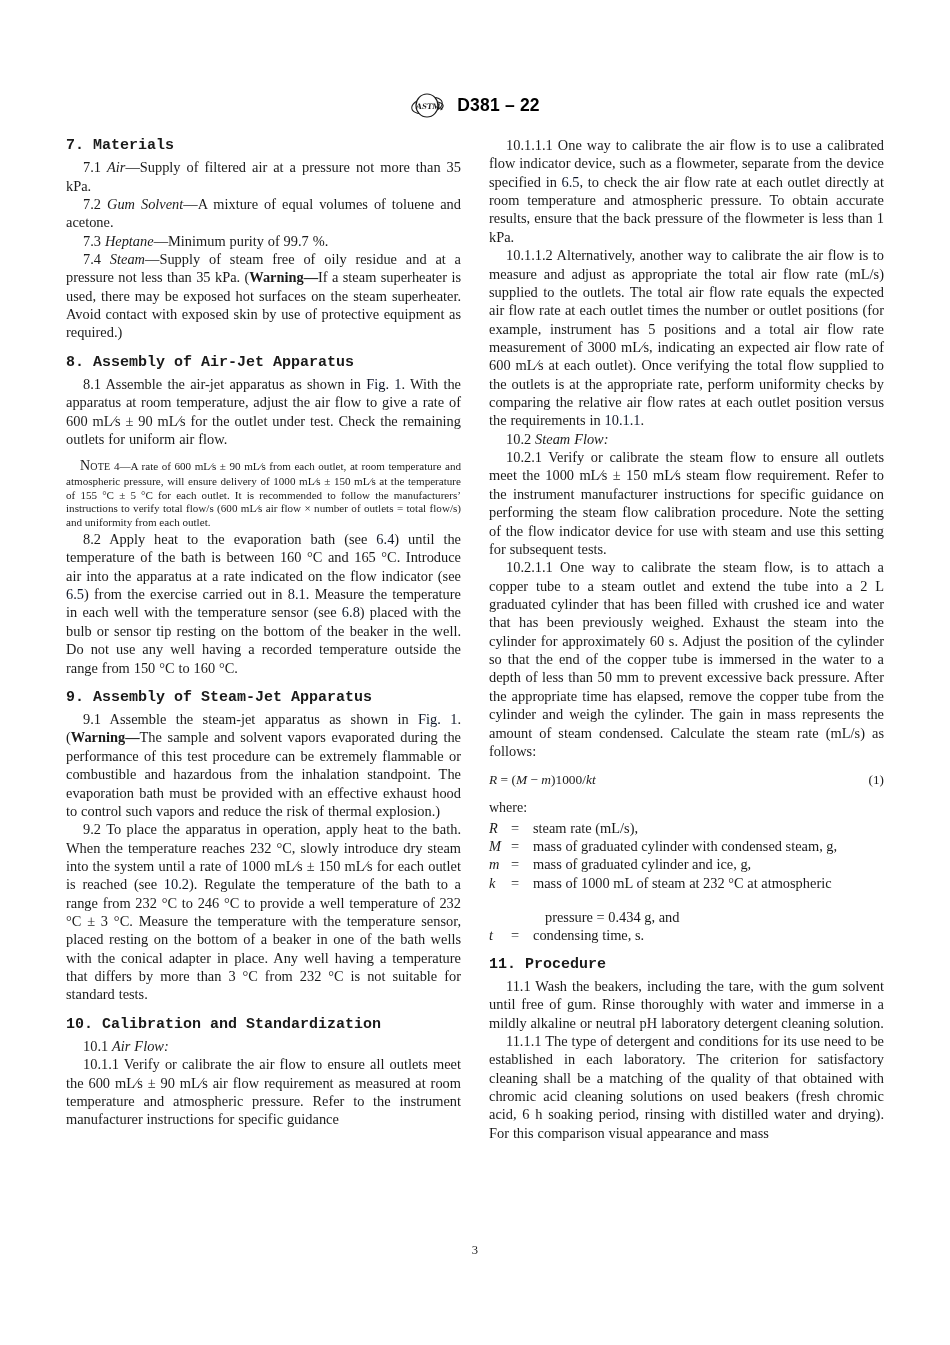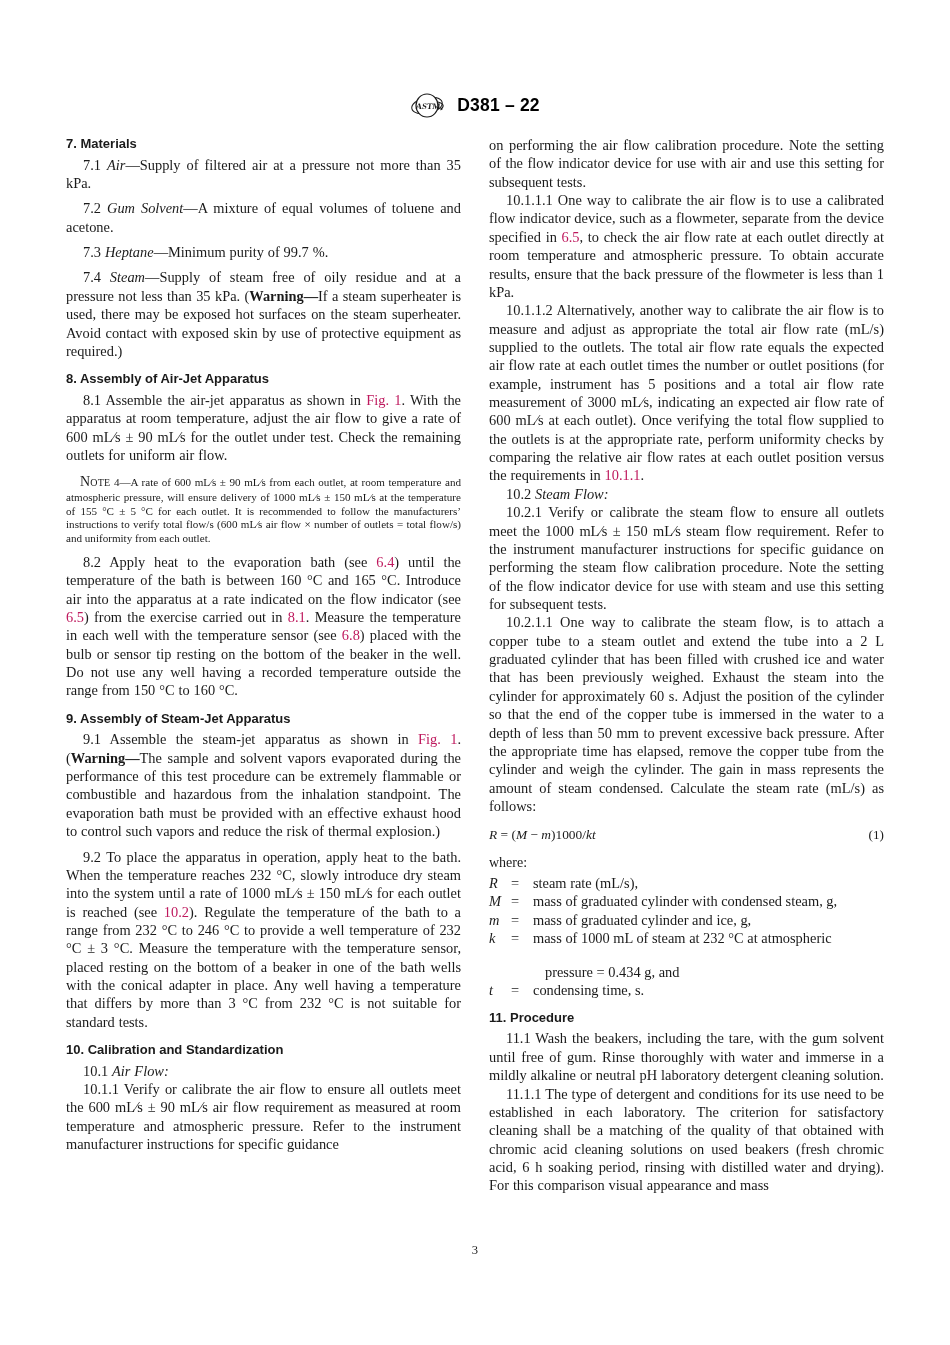--- a/index.html
+++ b/index.html
@@ -36,57 +36,57 @@
     left:66px;
     width:818px;
     height:1090px;
     display:flex;
     gap:28px;
   }
   .col { width:395px; }
 
   
   .sec-head {
-    font-family:Liberation Sans, sans-serif;
+    font-family:Liberation Mono, monospace;
     font-weight:bold;
-    font-size:13px;
+    font-size:15px;
     margin:0 0 3px 0;
     padding-top:11px;
     line-height:1.28;
   }
   .col > .sec-head:first-child { padding-top:0; }
 
   p.para {
     margin:0;
     font-size:14.4px;
     line-height:1.275;
     text-align:justify;
     text-indent:17px;
     hyphens:none;
     word-spacing:0.02em;
   }
   p.para.noindent { text-indent:0; }
-  p.para.spaced { margin-top:7px; }
+  p.para.spaced { }
 
   .note {
     margin:9px 0 0 0;
     font-size:11.1px;
     line-height:1.245;
     text-align:justify;
     text-indent:14px;
   }
   .note .nlabel {
     font-variant:small-caps;
     font-size:14px;
     letter-spacing:0.2px;
   }
 
   i, .it { font-style:italic; }
   b, .bd { font-weight:bold; }
-  .xref { color:#be185d; }
+  .xref { color:#0f172a; }
 
   
   .equation {
     position:relative;
     margin:11px 0 10px 0;
     font-size:13.4px;
     line-height:1.3;
   }
   .equation .eqnum {
     position:absolute;
@@ -176,21 +176,20 @@
       <h2 class="sec-head">10.  Calibration and Standardization</h2>
 
       <p class="para"><span>10.1 </span><i>Air Flow:</i></p>
 
       <p class="para">10.1.1  Verify or calibrate the air flow to ensure all outlets meet the 600 mL⁄s ± 90 mL⁄s air flow requirement as measured at room temperature and atmospheric pressure. Refer to the instrument manufacturer instructions for specific guidance</p>
 
     </div>
 
     <div class="col">
 
-      <p class="para noindent">on performing the air flow calibration procedure. Note the setting of the flow indicator device for use with air and use this setting for subsequent tests.</p>
 
       <p class="para"><span>10.1.1.1  One way to calibrate the air flow is to use a calibrated flow indicator device, such as a flowmeter, separate from the device specified in </span><a class="xref">6.5</a><span>, to check the air flow rate at each outlet directly at room temperature and atmospheric pressure. To obtain accurate results, ensure that the back pressure of the flowmeter is less than 1 kPa.</span></p>
 
       <p class="para"><span>10.1.1.2  Alternatively, another way to calibrate the air flow is to measure and adjust as appropriate the total air flow rate (mL/s) supplied to the outlets. The total air flow rate equals the expected air flow rate at each outlet times the number or outlet positions (for example, instrument has 5 positions and a total air flow rate measurement of 3000 mL⁄s, indicating an expected air flow rate of 600 mL⁄s at each outlet). Once verifying the total flow supplied to the outlets is at the appropriate rate, perform uniformity checks by comparing the relative air flow rates at each outlet position versus the requirements in </span><a class="xref">10.1.1</a><span>.</span></p>
 
       <p class="para"><span>10.2 </span><i>Steam Flow:</i></p>
 
       <p class="para">10.2.1  Verify or calibrate the steam flow to ensure all outlets meet the 1000 mL⁄s ± 150 mL⁄s steam flow requirement. Refer to the instrument manufacturer instructions for specific guidance on performing the steam flow calibration procedure. Note the setting of the flow indicator device for use with steam and use this setting for subsequent tests.</p>
 
       <p class="para">10.2.1.1  One way to calibrate the steam flow, is to attach a copper tube to a steam outlet and extend the tube into a 2 L graduated cylinder that has been filled with crushed ice and water that has been previously weighed. Exhaust the steam into the cylinder for approximately 60 s. Adjust the position of the cylinder so that the end of the copper tube is immersed in the water to a depth of less than 50 mm to prevent excessive back pressure. After the appropriate time has elapsed, remove the copper tube from the cylinder and weigh the cylinder. The gain in mass represents the amount of steam condensed. Calculate the steam rate (mL/s) as follows:</p>

